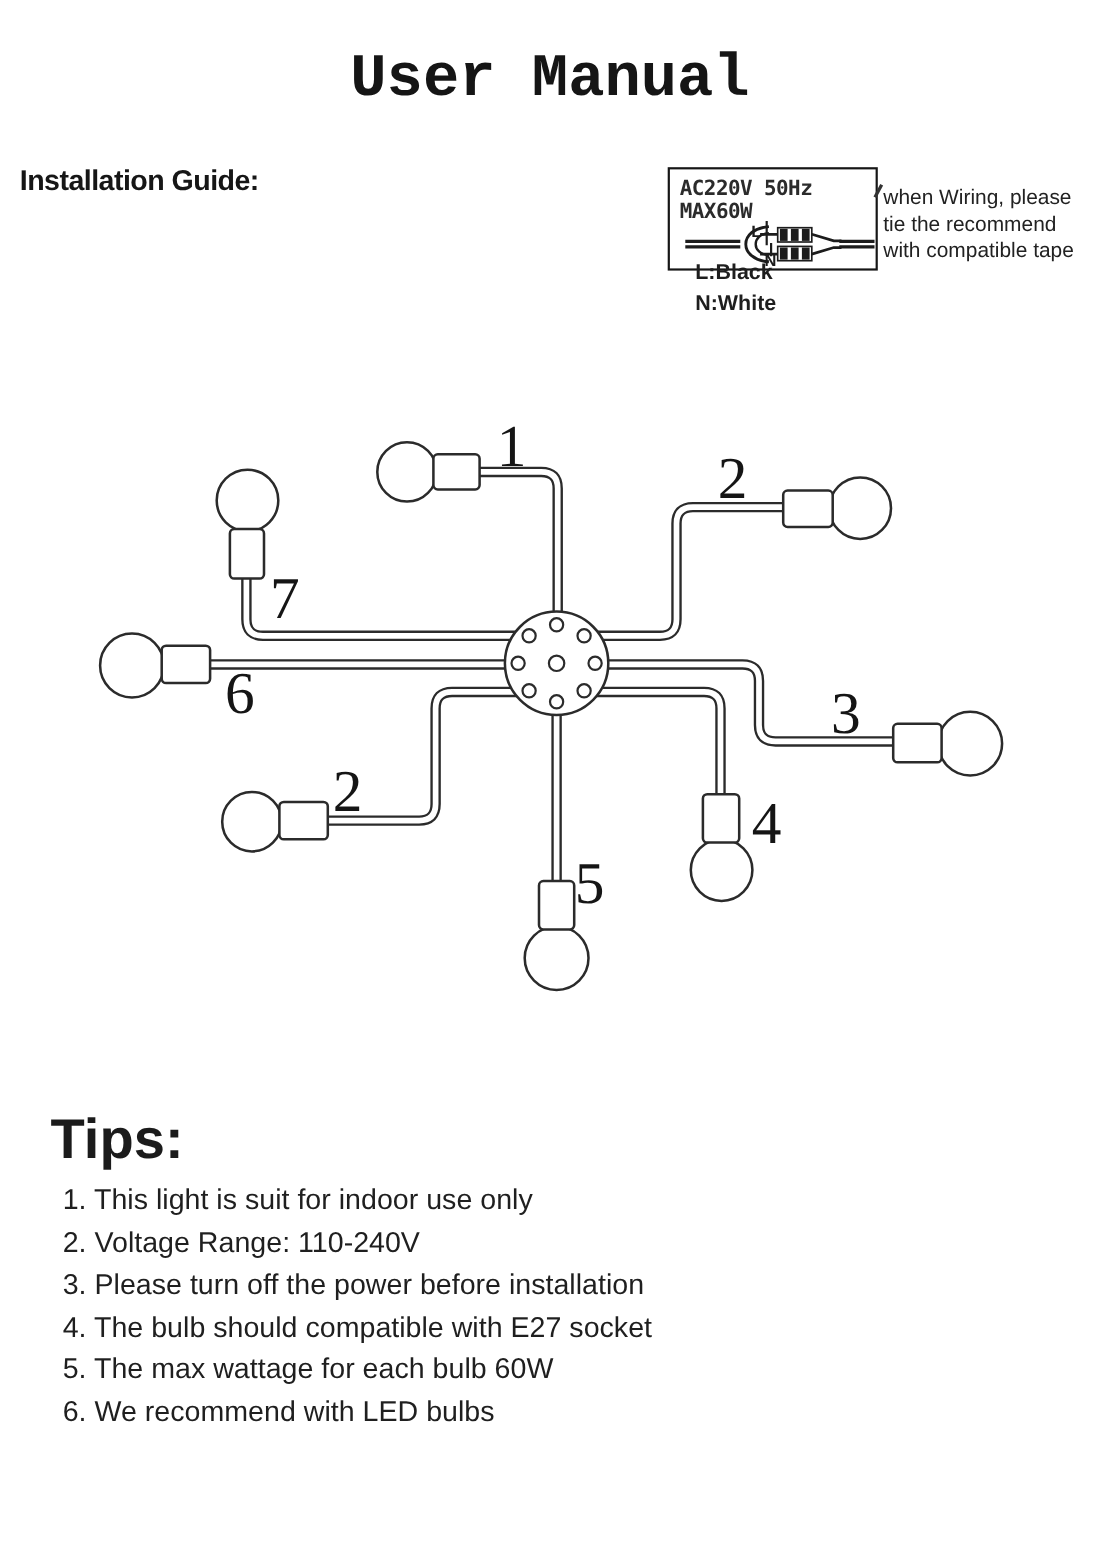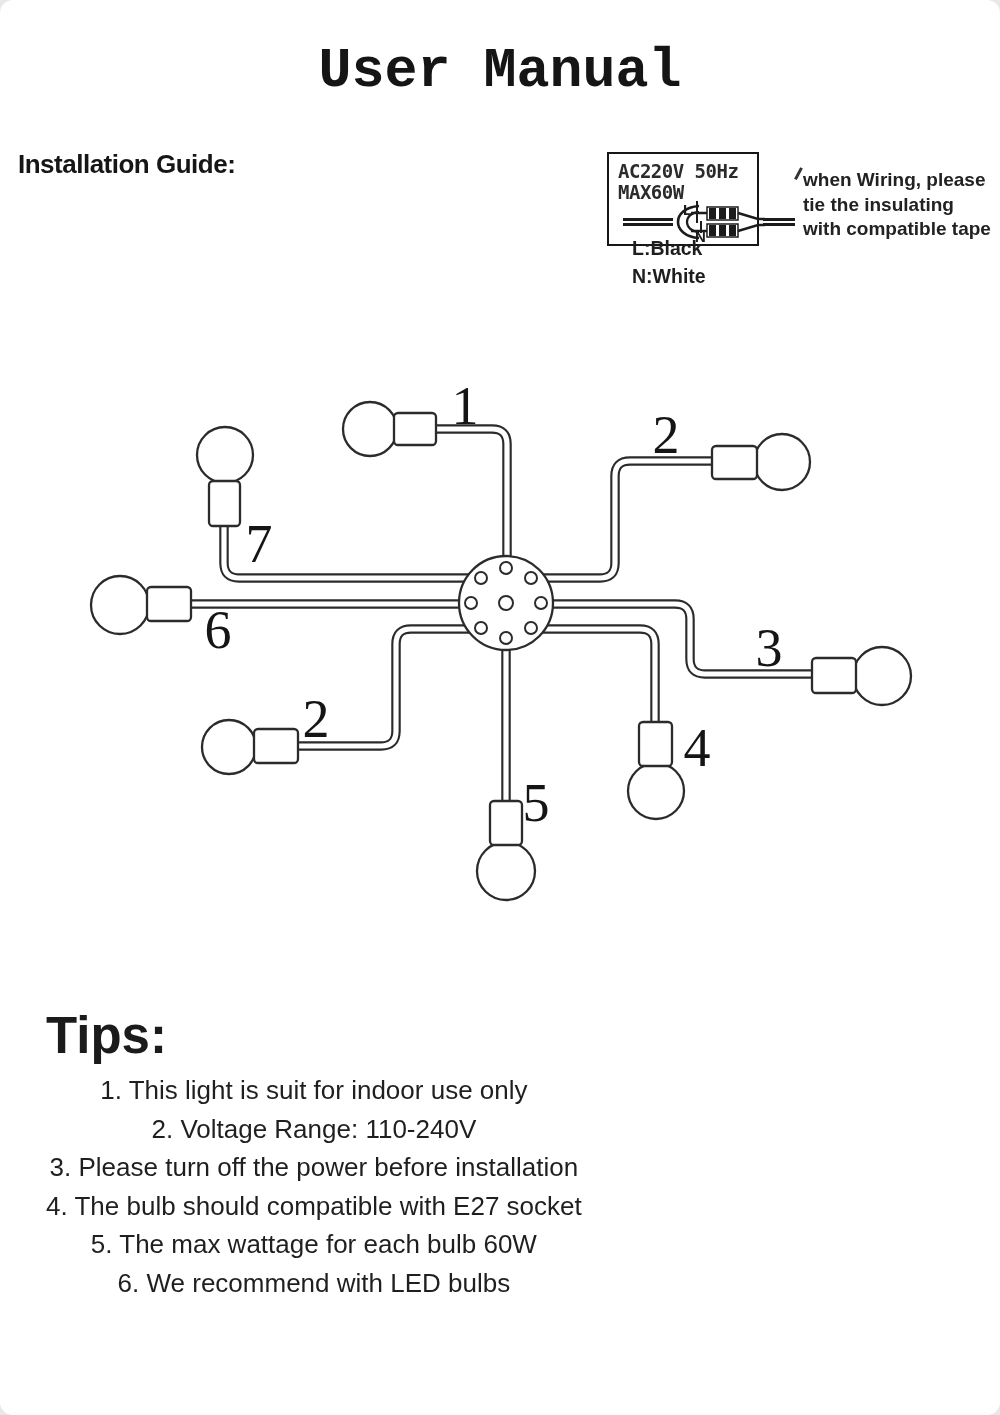--- a/index.html
+++ b/index.html
@@ -1,53 +1,53 @@
 <!DOCTYPE html>
 <html><head>
 <meta charset="utf-8">
 <style>
   html,body{margin:0;padding:0;background:#e8e8e8;}
   .page{position:relative;width:1000px;height:1415px;background:#ffffff;margin:0 auto;
-        font-family:"Liberation Sans",sans-serif;color:#1a1a1a;overflow:hidden;border-radius:13px;}
+        font-family:"Liberation Sans",sans-serif;color:#1a1a1a;overflow:hidden;}
 
   .title{position:absolute;top:40px;left:0;width:100%;text-align:center;
          font-family:"Liberation Mono",monospace;font-weight:bold;font-size:55px;
          color:#151515;white-space:nowrap;}
 
   .install-heading{position:absolute;left:18px;top:149px;font-size:26px;font-weight:bold;
                    letter-spacing:-0.5px;color:#161616;}
 
-  .spec-box{position:absolute;left:607px;top:152px;width:152px;height:94px;
+  .spec-box{position:absolute;left:607px;top:152px;width:191px;height:94px;
             border:2.5px solid #161616;box-sizing:border-box;background:#fff;}
   .spec-line{font-family:"DejaVu Sans Mono",monospace;font-weight:bold;font-size:19px;
              line-height:21px;margin-left:9px;color:#2b2b2b;letter-spacing:-0.5px;white-space:pre;}
   .spec-line.first{margin-top:7px;}
   .connector-svg{position:absolute;left:2px;bottom:1px;}
 
   .wire-legend{position:absolute;left:632px;top:235px;font-size:19.5px;font-weight:bold;
                line-height:27.5px;color:#1e1e1e;}
 
-  .wiring-note{position:absolute;left:803px;top:168px;font-size:19px;font-weight:bold;
+  .wiring-note{position:absolute;left:803px;top:168px;font-size:19px;font-weight:normal;
                line-height:24.5px;color:#222;}
   .note-tick{position:absolute;left:797px;top:167px;width:2.5px;height:13px;background:#333;
              transform:rotate(28deg);}
 
   .diagram-svg{position:absolute;left:0;top:375px;}
   .tO{fill:none;stroke:#2b2b2b;stroke-width:9.5;}
   .tI{fill:none;stroke:#ffffff;stroke-width:5.2;}
   .shape{fill:#ffffff;stroke:#2b2b2b;stroke-width:2.3;}
   .hole{fill:#ffffff;stroke:#2b2b2b;stroke-width:2;}
   .lbl{font-family:"Liberation Serif",serif;font-size:54px;fill:#151515;text-anchor:middle;}
 
   .mini-line{stroke:#1c1c1c;fill:none;}
   .mini-text{font-family:"Liberation Sans",sans-serif;font-weight:bold;fill:#1c1c1c;font-size:15px;}
 
   .tips-heading{position:absolute;left:46px;top:1006px;font-size:51px;font-weight:bold;color:#1b1b1b;}
-  .tips-list{position:absolute;left:46px;top:1071px;font-size:26px;line-height:38.6px;
-             color:#1f1f1f;white-space:nowrap;text-align:center;}
+  .tips-list{position:absolute;left:57px;top:1071px;font-size:26px;line-height:38.6px;
+             color:#1f1f1f;white-space:nowrap;}
 </style>
 </head>
 <body>
 
 <div class="page">
 
   <div class="title">User Manual</div>
 
   <div class="install-heading">Installation Guide:</div>
 
@@ -86,21 +86,21 @@
   </div>
 
   <div class="wire-legend">
     <div>L:Black</div>
     <div>N:White</div>
   </div>
 
   <div class="note-tick"></div>
   <div class="wiring-note">
     <div>when Wiring, please</div>
-    <div>tie the insulating</div>
+    <div>tie the recommend</div>
     <div>with compatible tape</div>
   </div>
 
   <svg class="diagram-svg" width="1000" height="545" viewBox="0 375 1000 545">
 
     <g>
       <g>
         <path class="tO" d="M436 429 H492 Q507 429 507 444 V603"></path>
         <path class="tI" d="M436 429 H492 Q507 429 507 444 V603"></path>
       </g>

